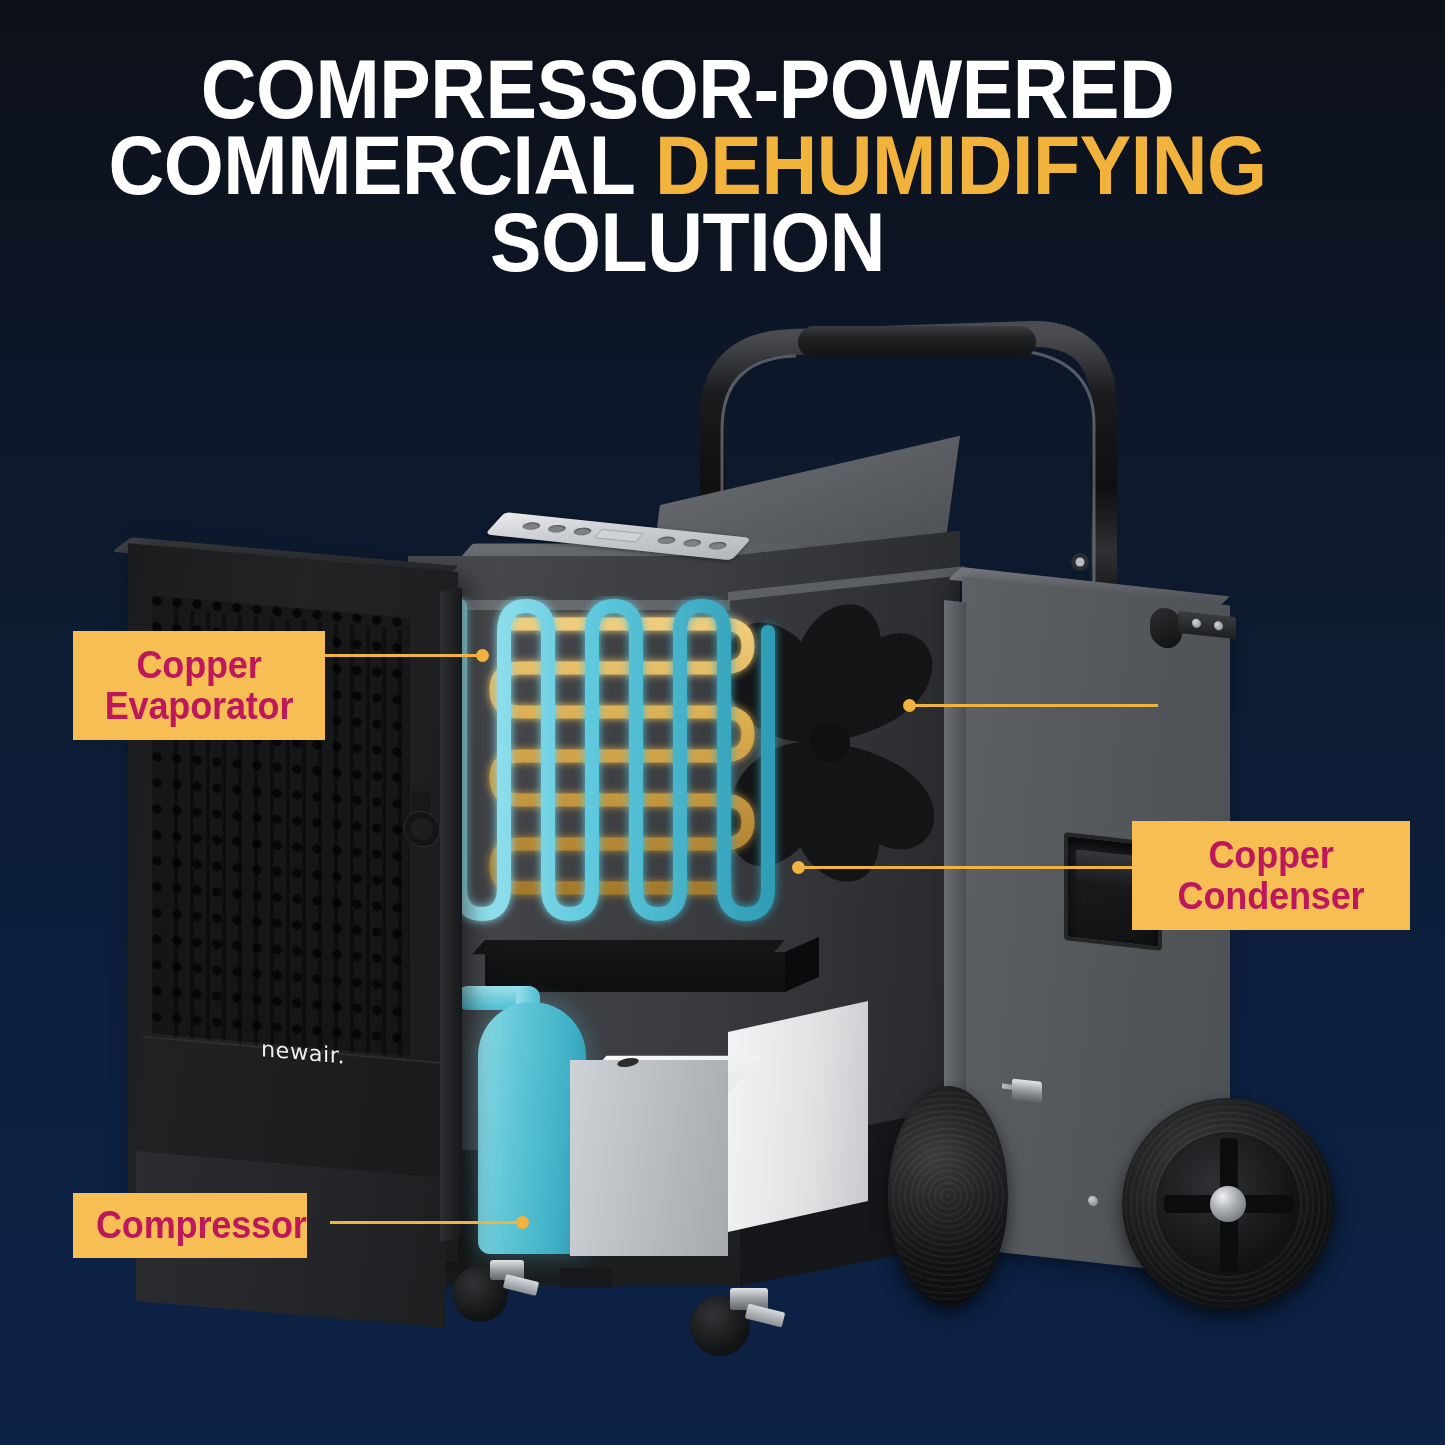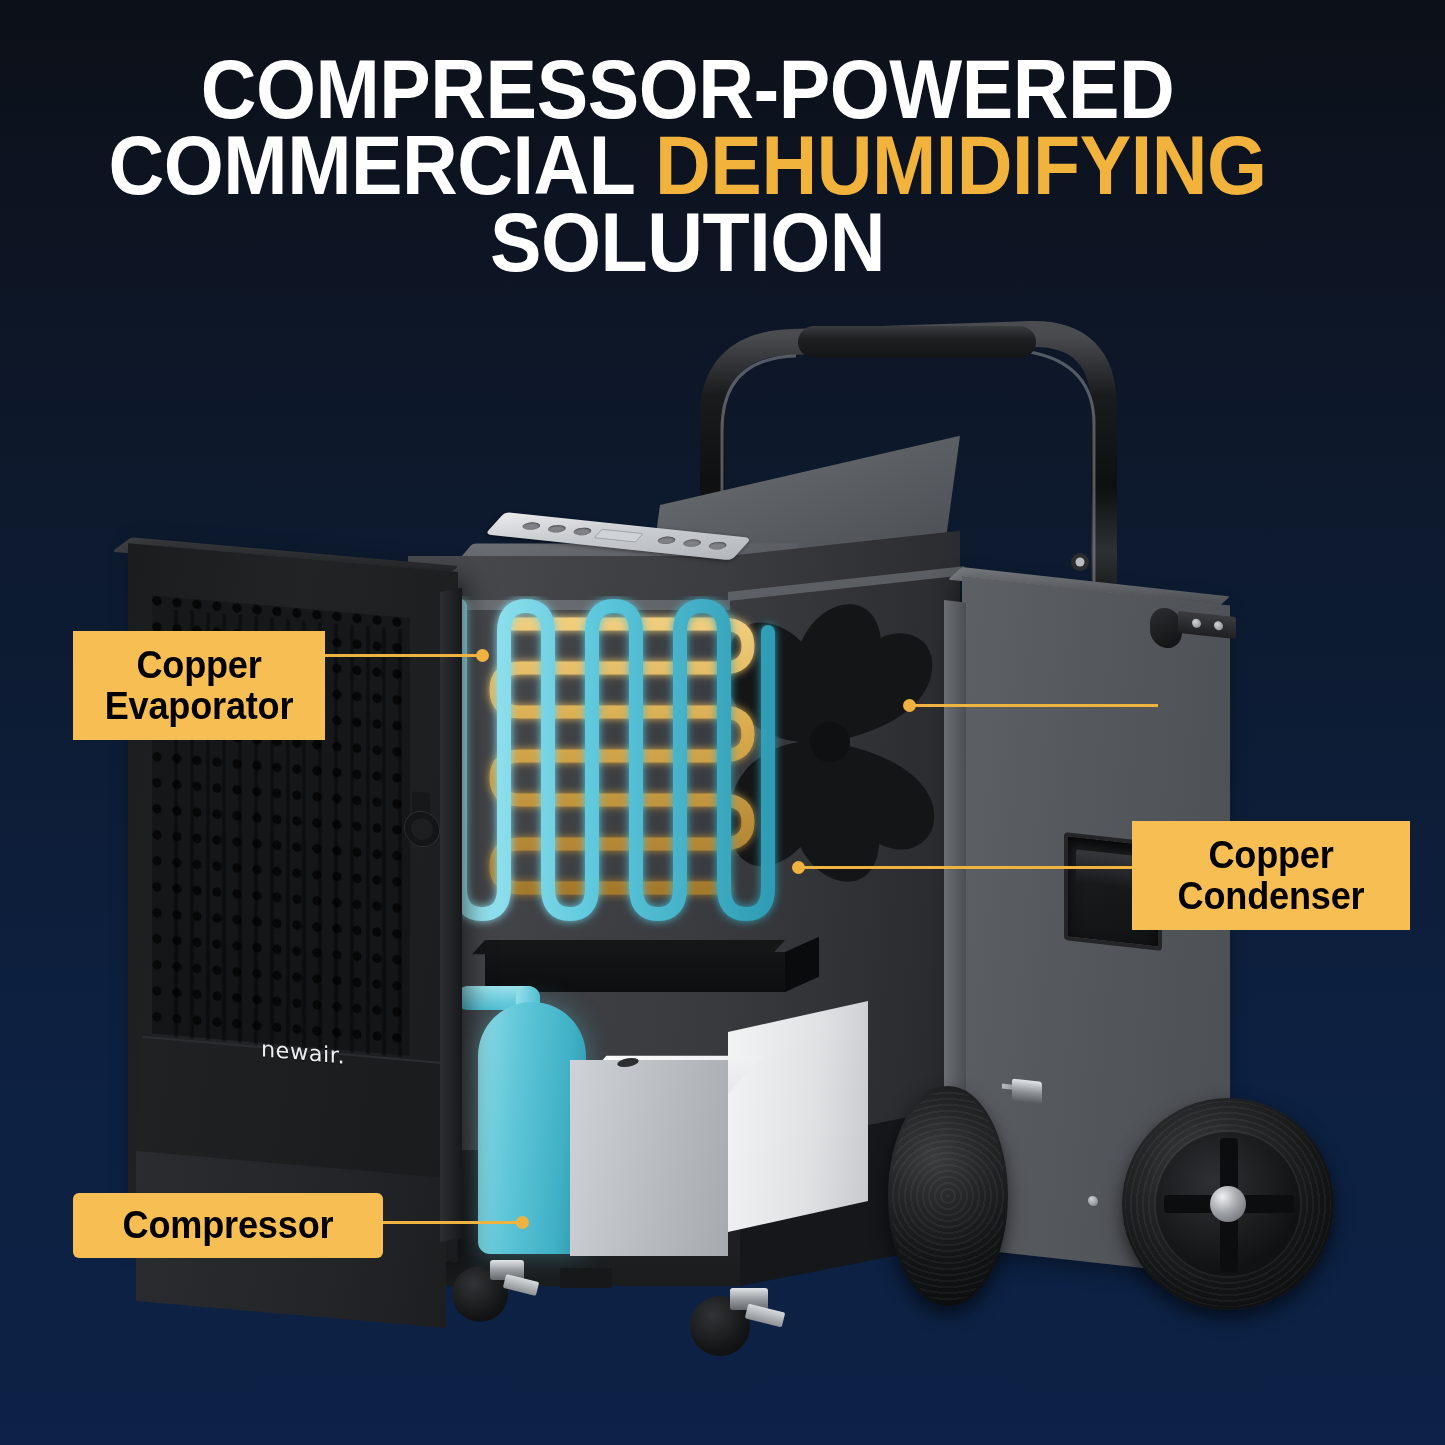--- a/index.html
+++ b/index.html
@@ -254,21 +254,21 @@
   }
   .dark-floor2{
     position:absolute;left:740px;top:1150px;width:200px;height:136px;
     background:#15171a;transform:skewY(-11deg);transform-origin:left top;
   }
   .blk-tab{position:absolute;left:560px;top:1268px;width:52px;height:20px;border-radius:2px;
     background:#17181a;}
 
   
   .lbl{
-    position:absolute;background:#f7be53;color:#000000;
+    position:absolute;background:#f7be53;color:#be185d;
     font-weight:bold;text-align:center;line-height:1.07;
     padding:14px 18px;letter-spacing:-0.2px;z-index:40;
     font-family:"Liberation Sans Narrow","Liberation Sans",sans-serif;
   }
   .lbl span{display:block;transform:scaleX(0.95);}
   .conn{position:absolute;height:3px;background:#f0b33f;z-index:35;}
   .dot{position:absolute;width:13px;height:13px;border-radius:50%;background:#f0b33f;z-index:36;}
 </style>
 </head>
 <body>
@@ -468,17 +468,17 @@
     <span>Copper</span>
     <span>Evaporator</span>
   </div>
 
 
   <div class="lbl" style="left:1132px;top:821px;width:278px;font-size:38px;">
     <span>Copper</span>
     <span>Condenser</span>
   </div>
 
-  <div class="lbl" style="left:73px;top:1193px;width:310px;font-size:38px;padding:12px 18px;border-radius:6px;">
+  <div class="lbl" style="left:73px;top:1193px;width:234px;font-size:38px;padding:12px 18px;">
     <span>Compressor</span>
   </div>
 
 </div>
 
 </body></html>

